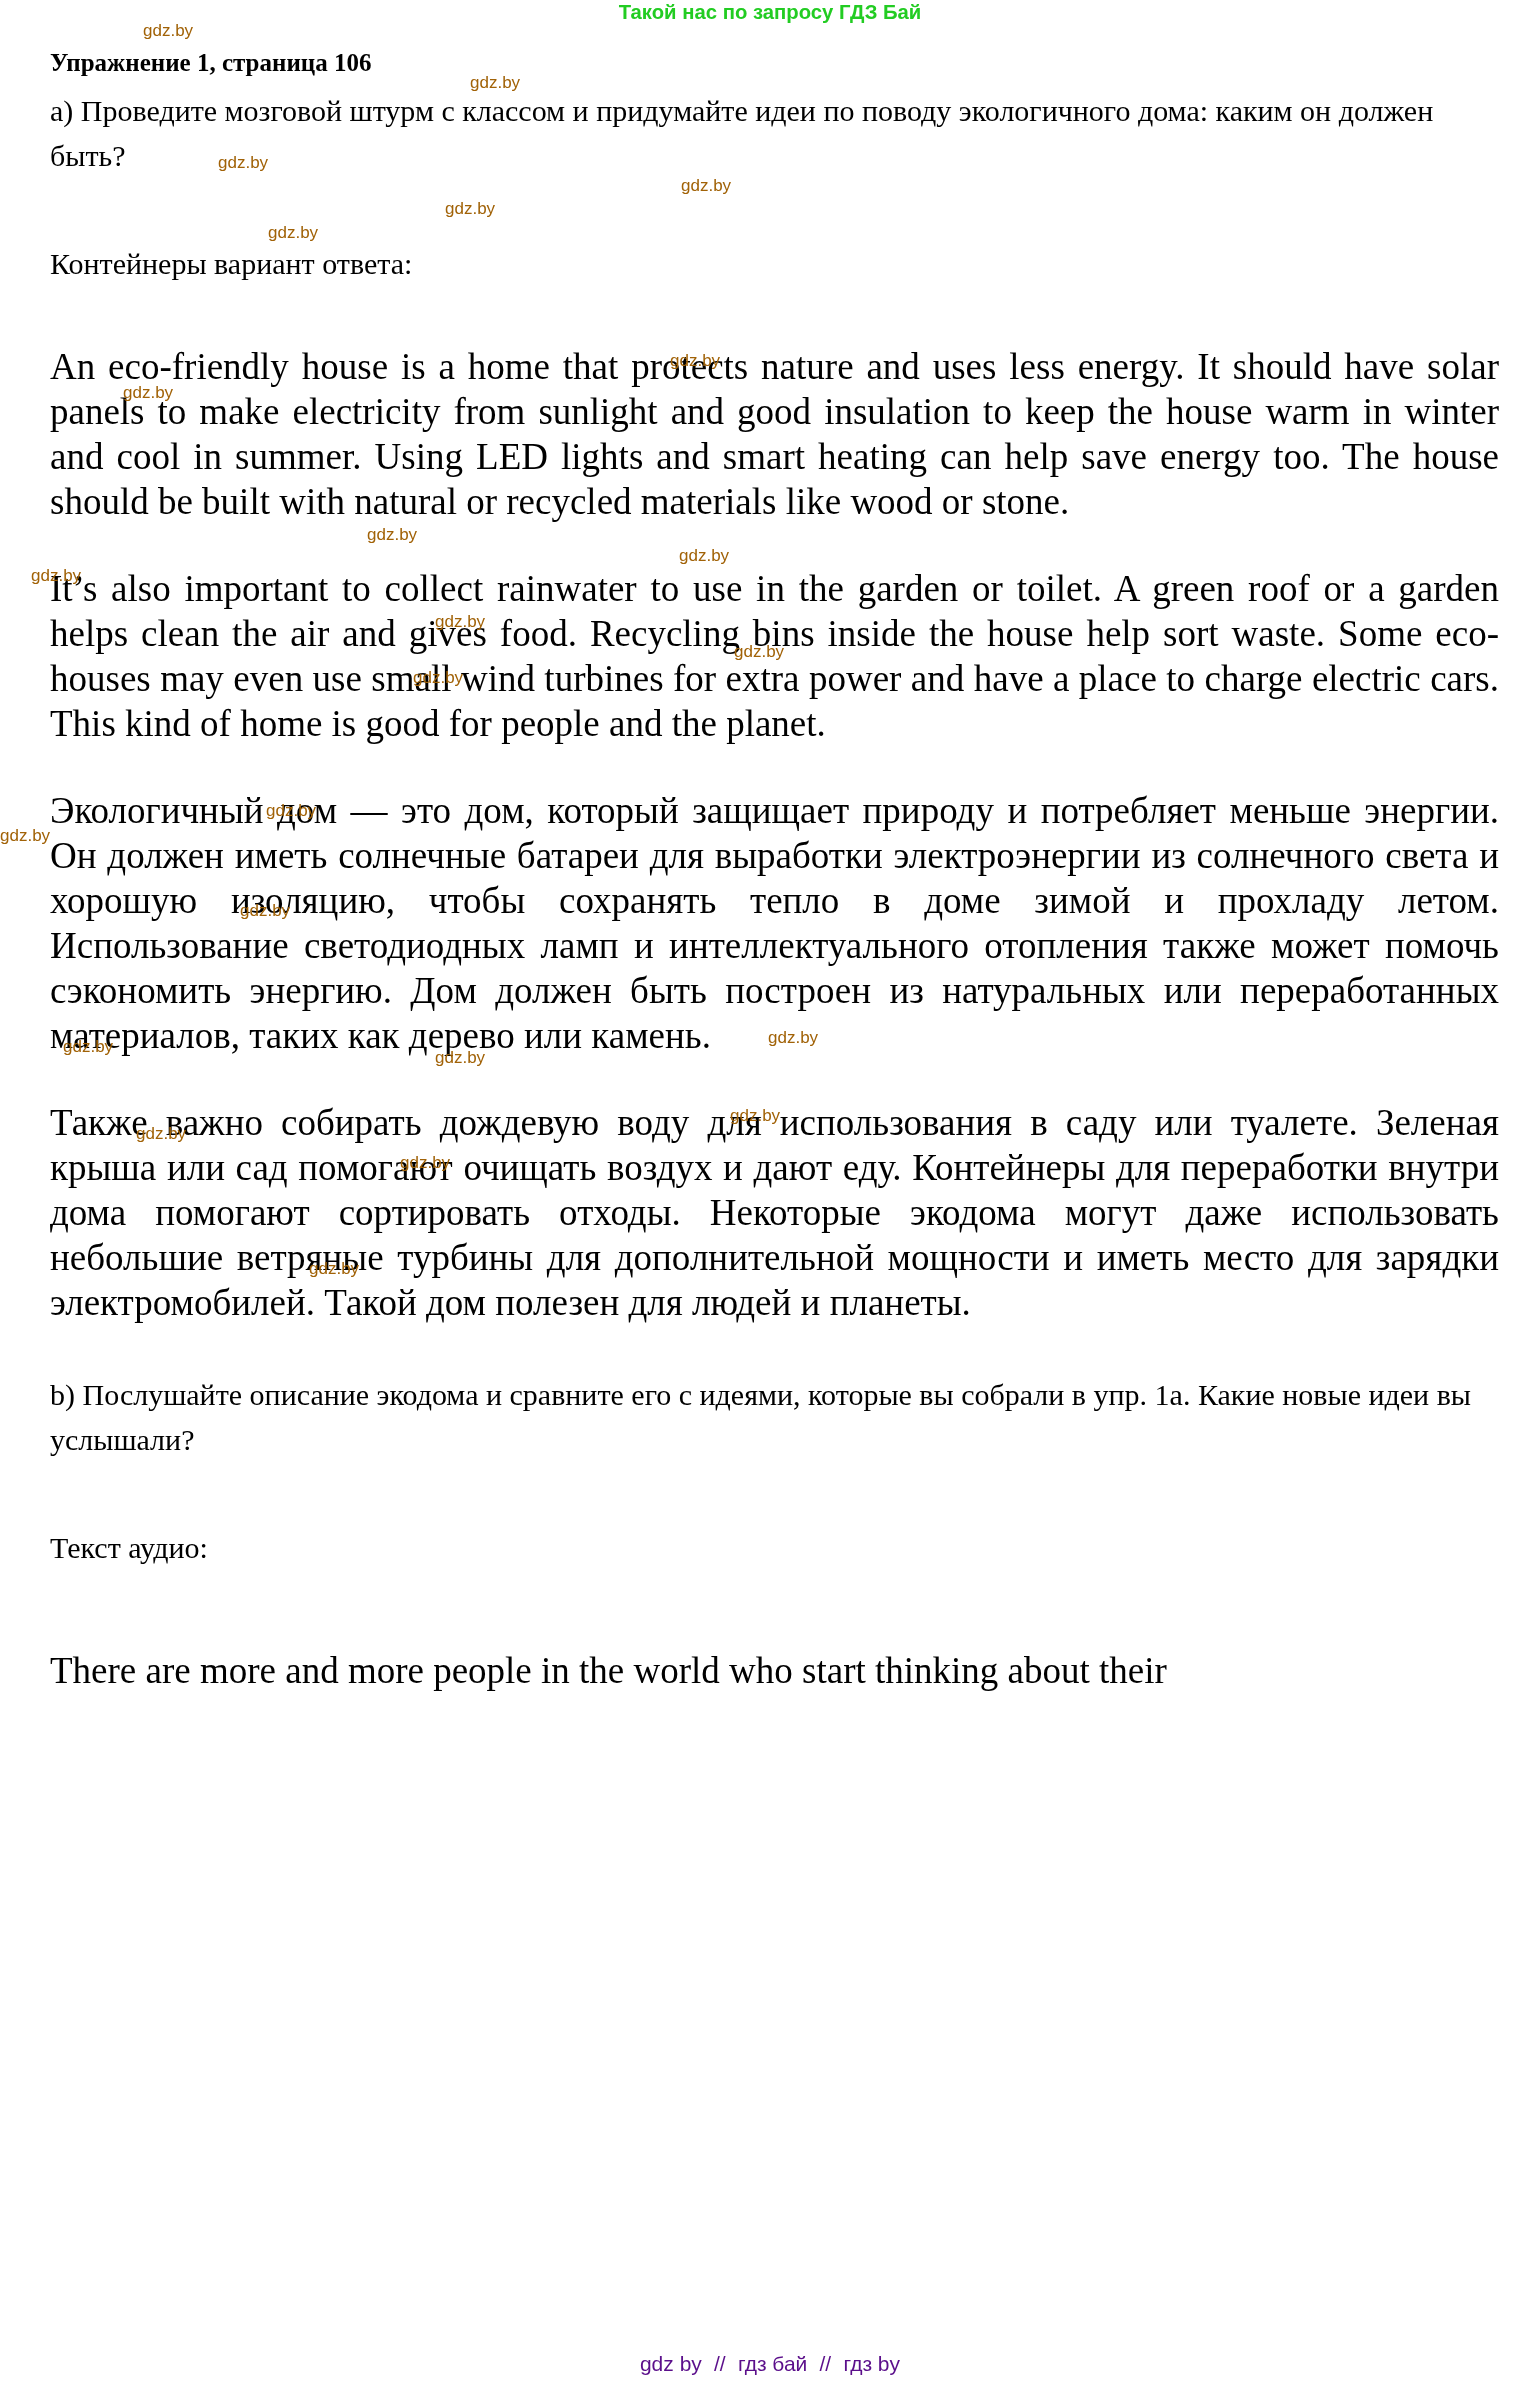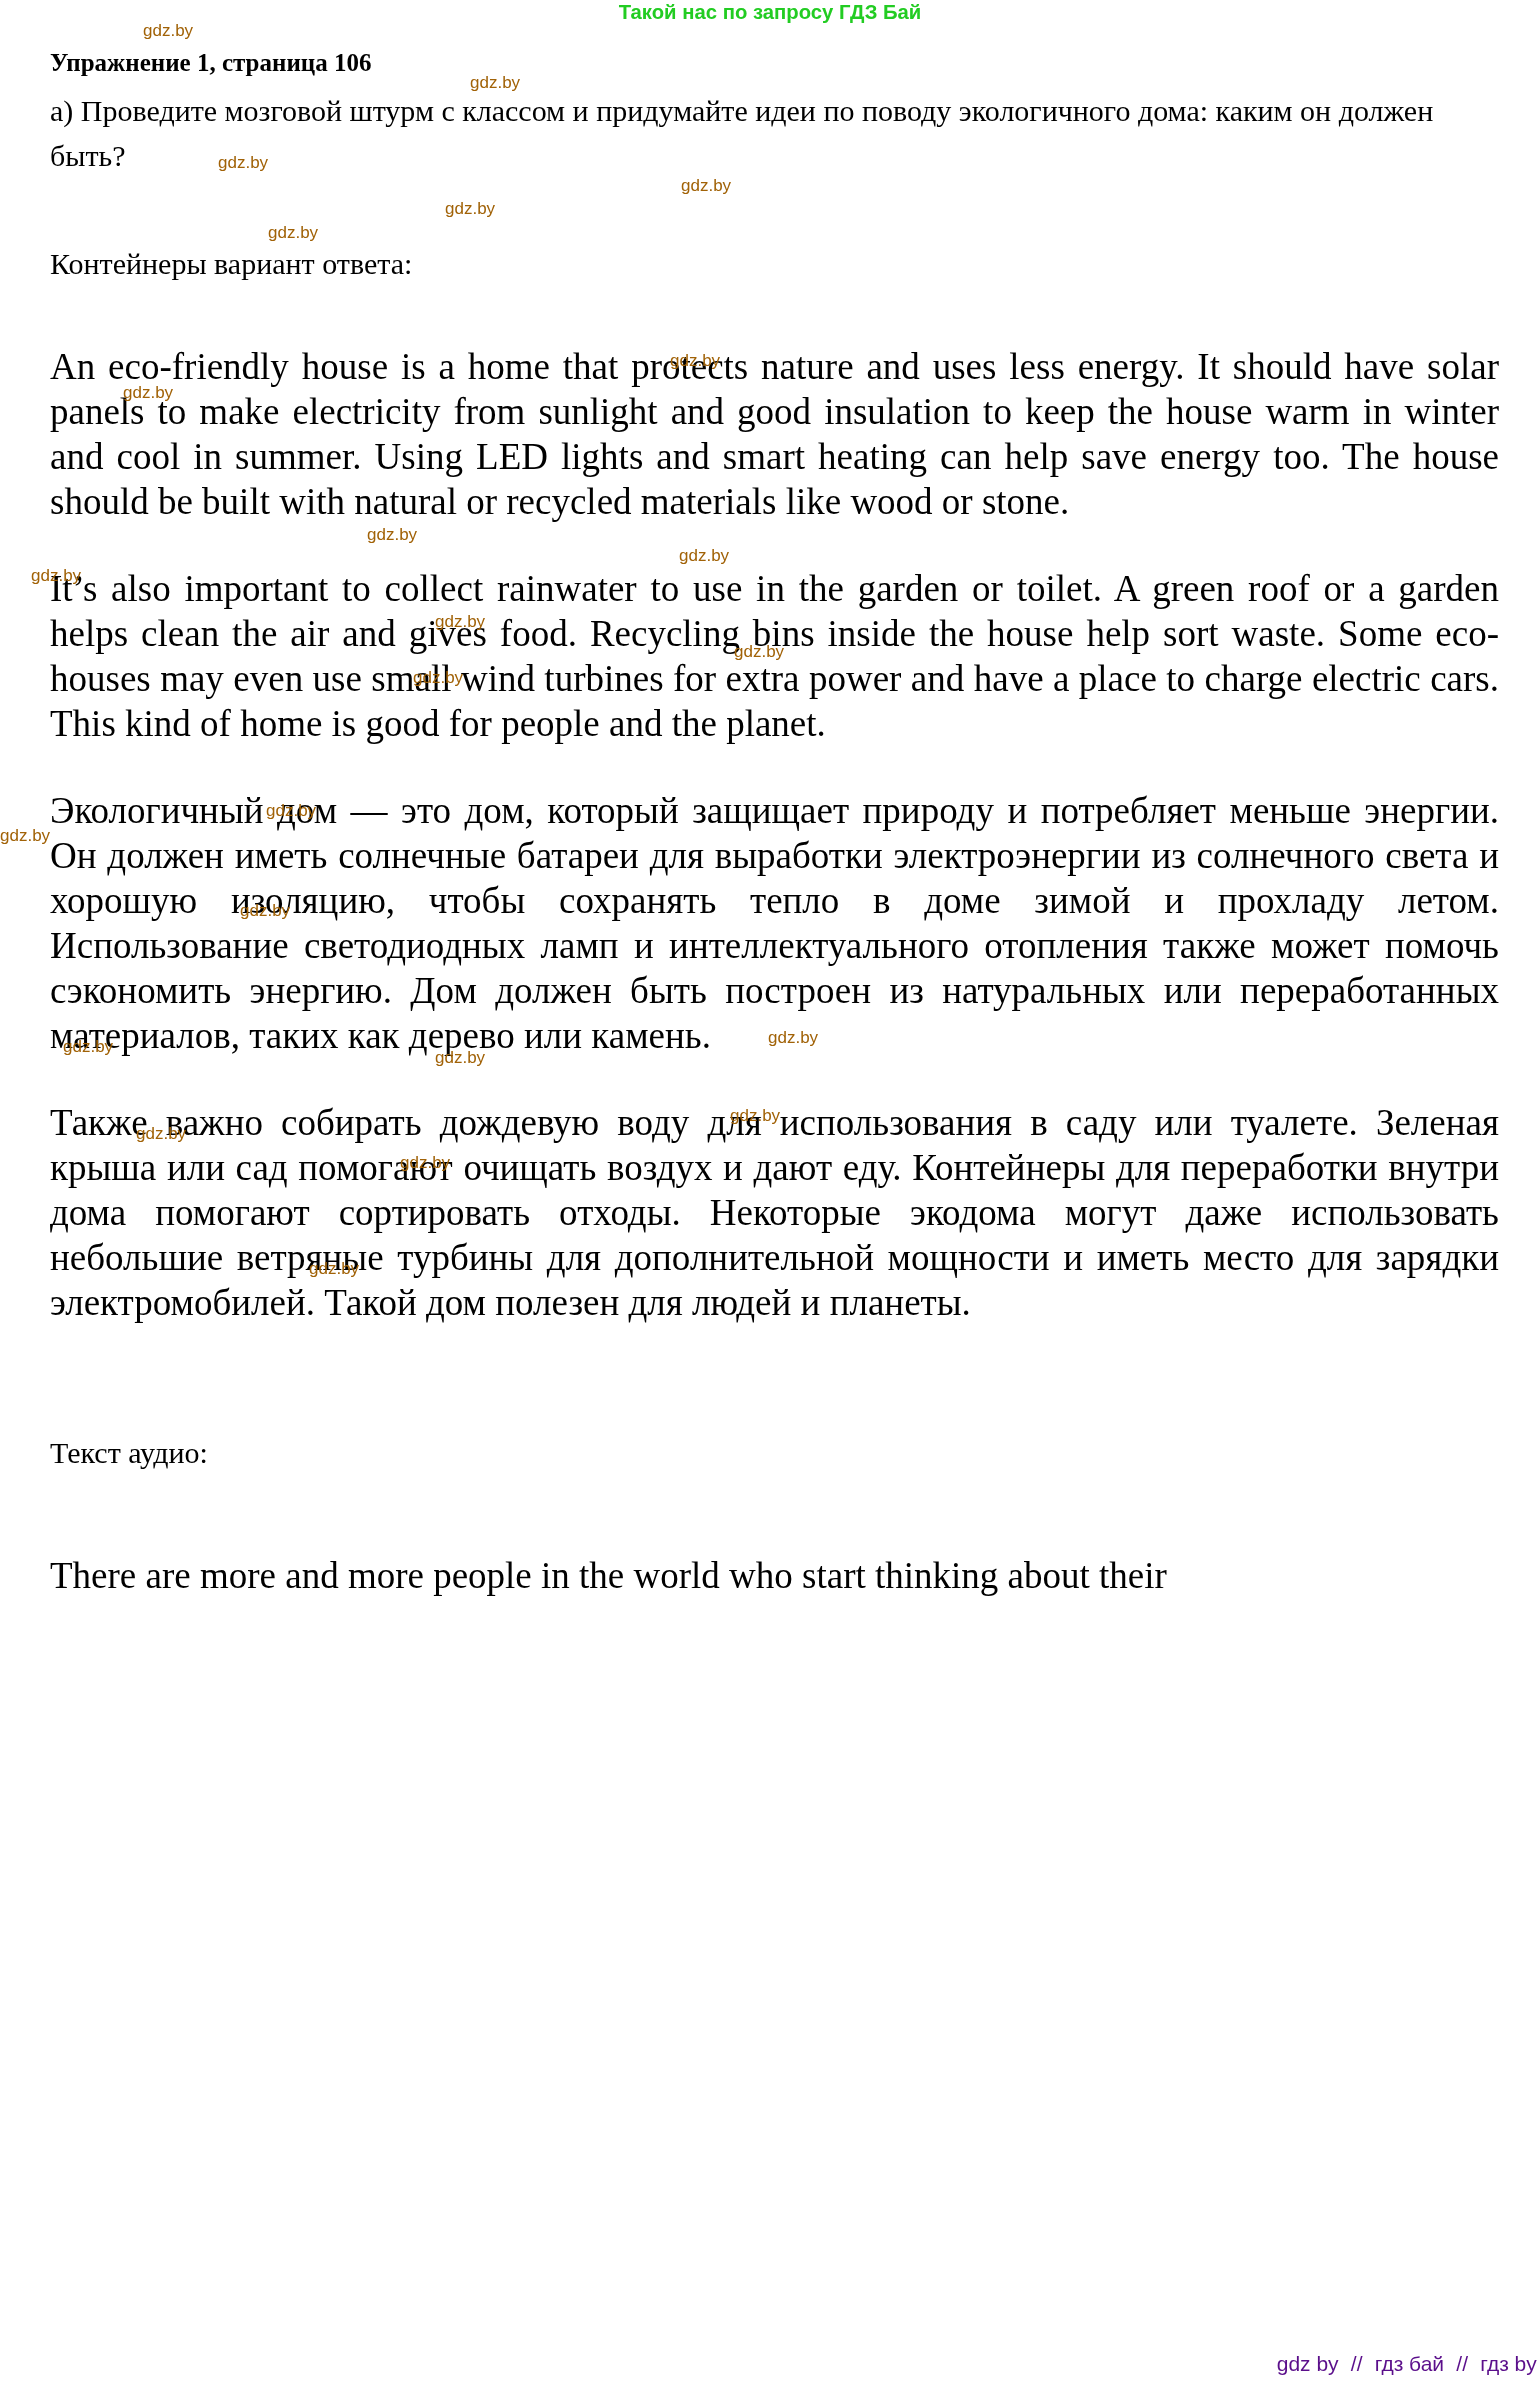--- a/index.html
+++ b/index.html
@@ -94,21 +94,21 @@
     white-space: nowrap;
     pointer-events: none;
   }
 
   
   .footer-links {
     position: absolute;
     left: 0;
     top: 2352px;
     width: 1540px;
-    text-align: right;
+    text-align: center;
     font-family: "Liberation Sans", "DejaVu Sans", sans-serif;
     font-size: 21px;
     line-height: 24.4px;
     color: #5b0f8b;
     white-space: nowrap;
   }
   .footer-links span { margin: 0 3.2px; }
 </style>
 </head>
 <body>
@@ -139,20 +139,21 @@
     <div class="gap-md"></div>
 
     <p class="body-text">Экологичный дом — это дом, который защищает природу и потребляет меньше энергии. Он должен иметь солнечные батареи для выработки электроэнергии из солнечного света и хорошую изоляцию, чтобы сохранять тепло в доме зимой и прохладу летом. Использование светодиодных ламп и интеллектуального отопления также может помочь сэкономить энергию. Дом должен быть построен из натуральных или переработанных материалов, таких как дерево или камень.</p>
 
     <div class="gap-md"></div>
 
     <p class="body-text">Также важно собирать дождевую воду для использования в саду или туалете. Зеленая крыша или сад помогают очищать воздух и дают еду. Контейнеры для переработки внутри дома помогают сортировать отходы. Некоторые экодома могут даже использовать небольшие ветряные турбины для дополнительной мощности и иметь место для зарядки электромобилей. Такой дом полезен для людей и планеты.</p>
 
     <div class="gap-md"></div>
 
+    <p class="task-text">b) Послушайте описание экодома и сравните его с идеями, которые вы собрали в упр. 1a. Какие новые идеи вы услышали?</p>
 
     <div class="gap-lg"></div>
 
     <p class="task-text">Текст аудио:</p>
 
     <div class="gap-xl"></div>
 
     <p class="body-text">There are more and more people in the world who start thinking about their</p>
 
   </div>

